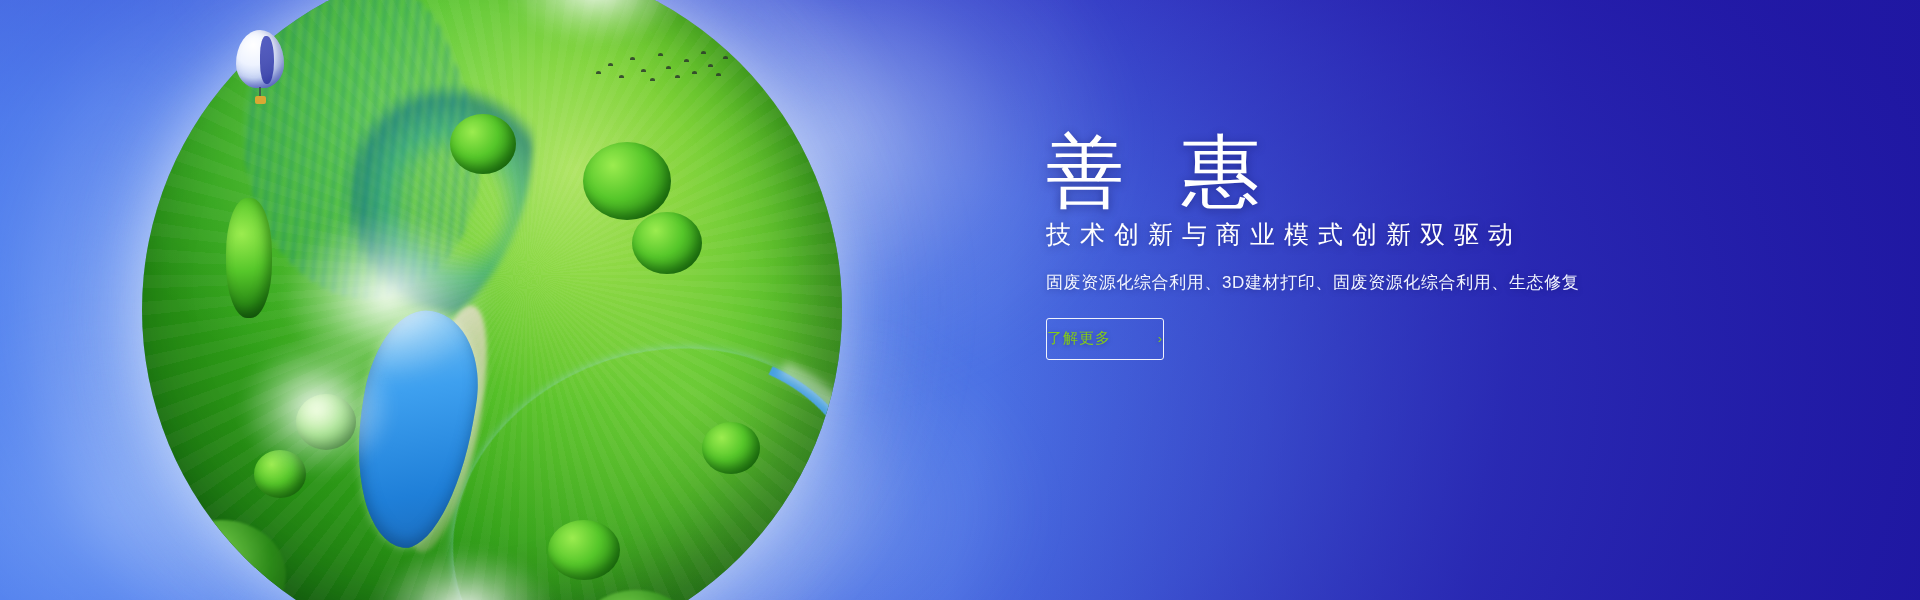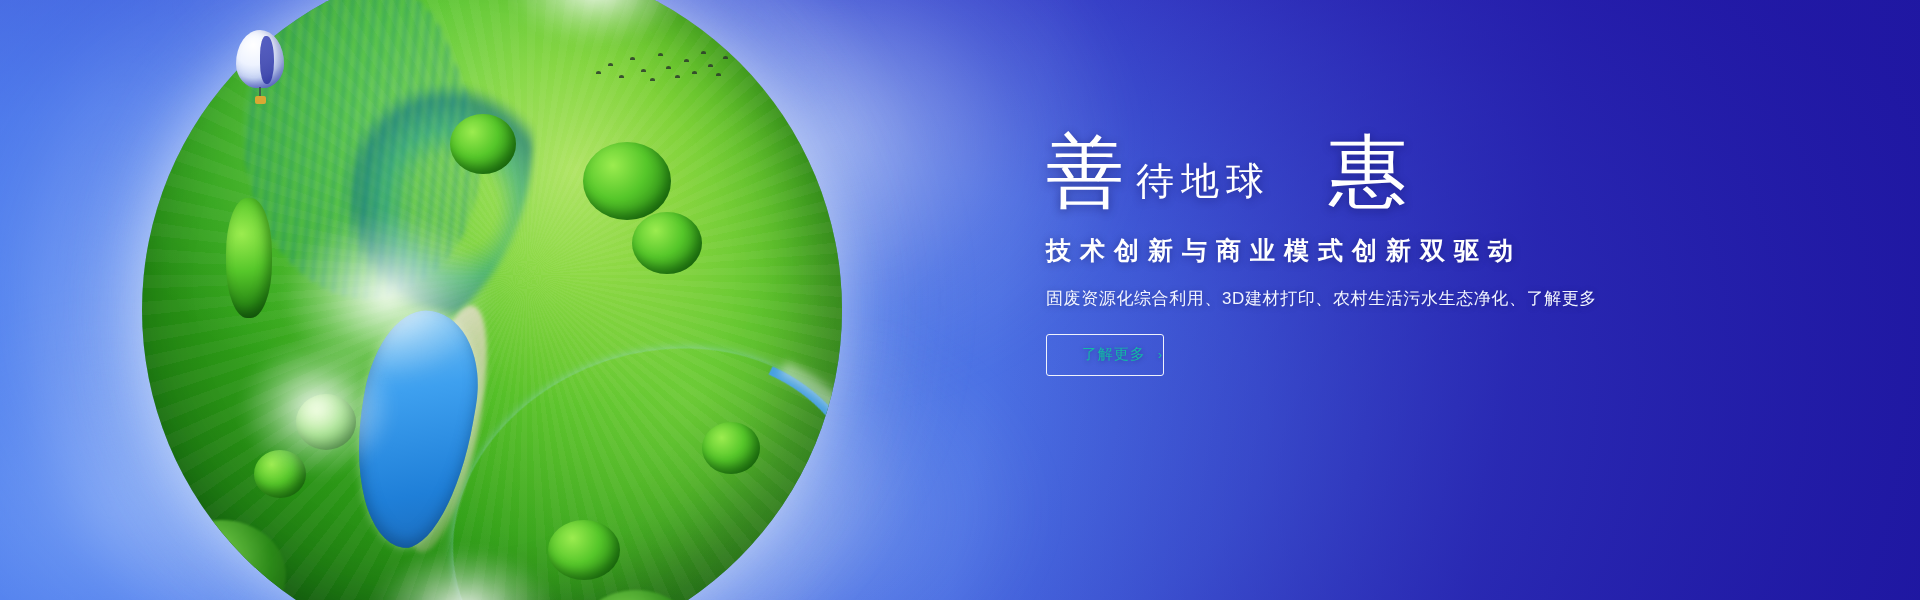--- a/index.html
+++ b/index.html
@@ -155,31 +155,31 @@
   
   .copy{position:absolute;left:1046px;top:136px;width:720px;color:#fff;}
   .headline{display:flex;align-items:flex-end;white-space:nowrap;
     font-family:"Liberation Serif","DejaVu Serif",serif;
     text-shadow:0 2px 10px rgba(10,10,70,.45);}
   .big{font-size:78px;line-height:.92;font-weight:400;letter-spacing:0px;}
   .small{font-size:38px;line-height:1;font-weight:400;letter-spacing:7px;padding-left:12px;padding-bottom:8px;}
   .gap{display:inline-block;width:58px;}
 
   .subtitle{
-    margin-top:26px;font-size:25px;letter-spacing:9px;color:#ffffff;font-weight:700;
+    margin-top:10px;font-size:25px;letter-spacing:9px;color:#ffffff;font-weight:400;
     text-shadow:0 1px 8px rgba(10,10,70,.40);white-space:nowrap;
   }
   .desc{
     margin-top:20px;font-size:17px;letter-spacing:.6px;color:#f2f5ff;font-weight:400;
     text-shadow:0 1px 6px rgba(10,10,70,.35);white-space:nowrap;
   }
   .btn{
-    margin-top:24px;display:inline-flex;align-items:center;justify-content:flex-end;gap:12px;
+    margin-top:24px;display:inline-flex;align-items:center;justify-content:space-between;gap:12px;
     width:116px;height:40px;border:1px solid rgba(255,255,255,.92);border-radius:3px;
-    background:transparent;color:#14b8a6;font-size:15px;letter-spacing:1px;cursor:pointer;
+    background:transparent;color:#84cc16;font-size:15px;letter-spacing:1px;cursor:pointer;
     text-shadow:0 1px 5px rgba(10,10,70,.35);
   }
   .btn .chev{font-size:13px;opacity:.95;}
 </style>
 </head>
 <body>
 
 <div class="stage">
 
   <div class="bg-base"></div>
@@ -243,27 +243,26 @@
       <span style="left:109px;top:6px"></span>
     <span style="left:116px;top:19px"></span>
       <span style="left:124px;top:28px"></span>
     <span style="left:131px;top:11px"></span>
   </div>
 
   <div class="copy">
 
     <div class="headline">
       <span class="big">善</span>
-      <span class="small">待地球</span>
       <span class="gap"></span>
       <span class="big">惠</span>
     </div>
 
     <div class="subtitle">技术创新与商业模式创新双驱动</div>
-    <div class="desc">固废资源化综合利用、3D建材打印、农村生活污水生态净化、了解更多</div>
+    <div class="desc">固废资源化综合利用、3D建材打印、固废资源化综合利用、生态修复</div>
 
     <div class="btn">
       <span>了解更多</span>
       <span class="chev">›</span>
     </div>
 
   </div>
 </div>
 
 </body></html>

